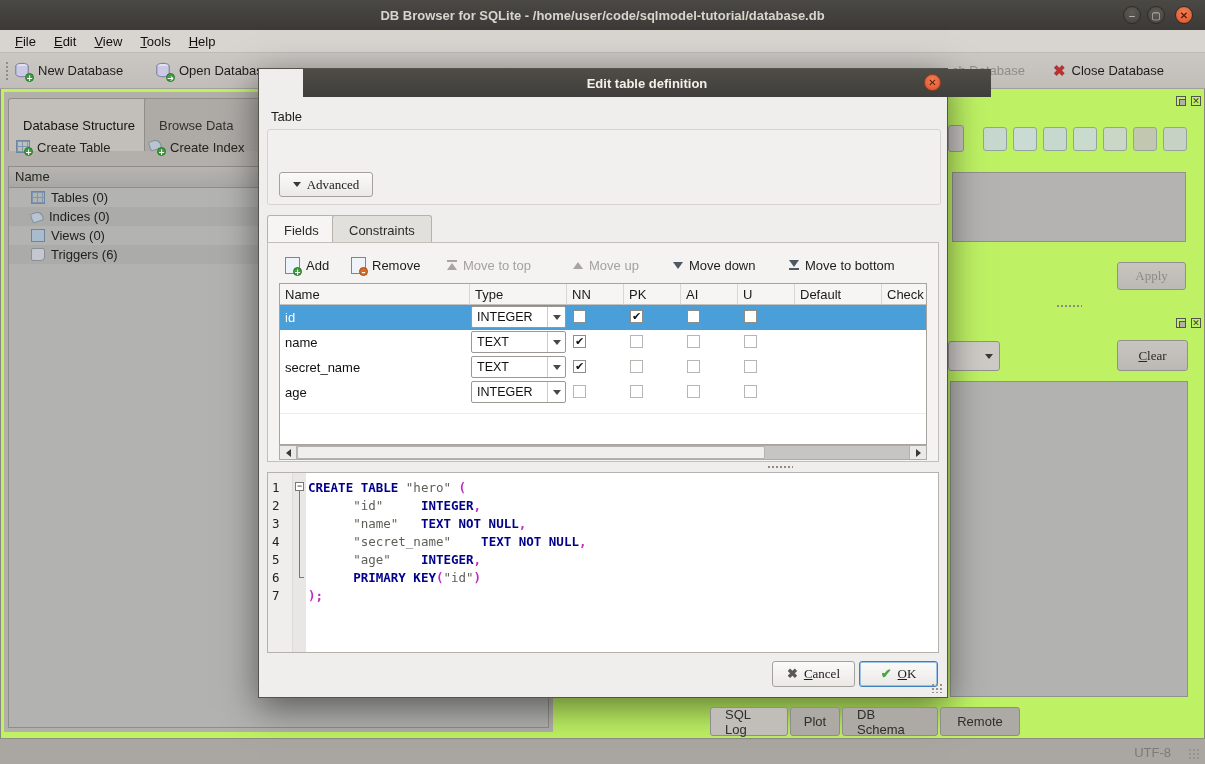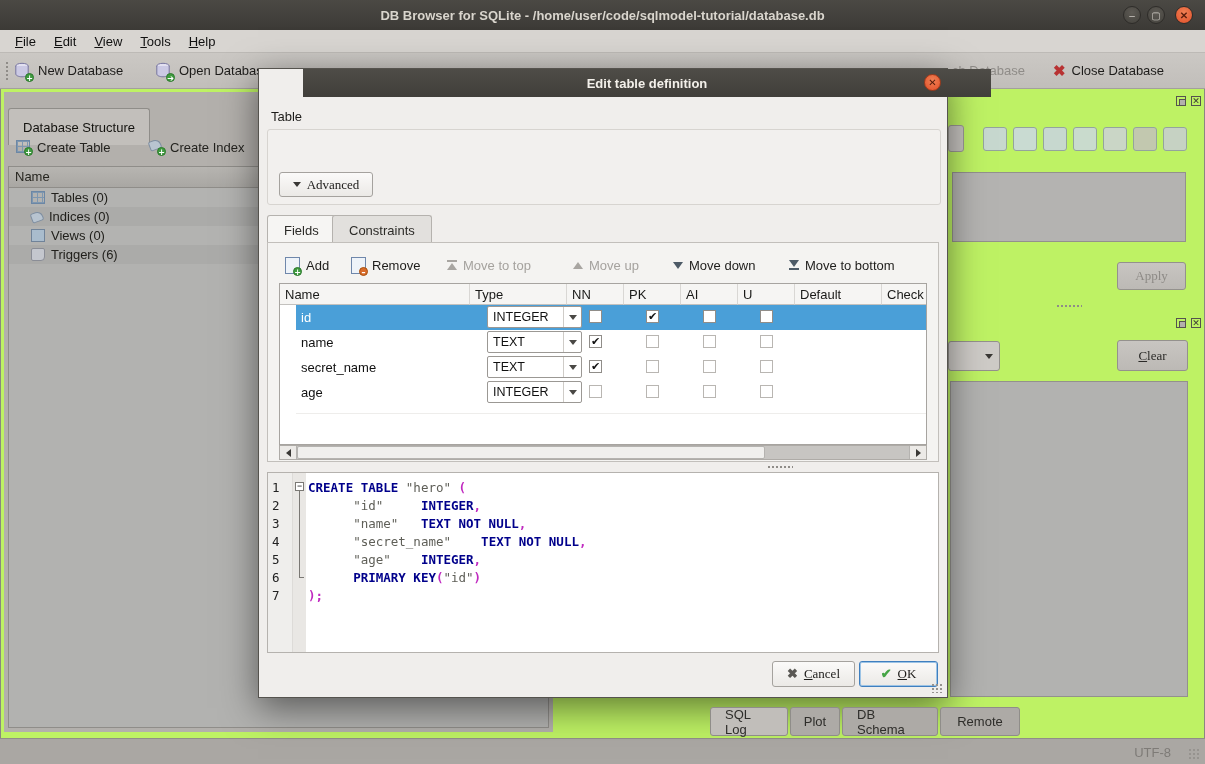--- a/index.html
+++ b/index.html
@@ -31,21 +31,21 @@
   .tbtn{position:absolute;top:4px;height:27px;display:flex;align-items:center;gap:6px;color:#1e1d1b;}
   .tbtn.disabled{color:#8f8c88;}
   .dbicon{position:relative;width:18px;height:18px;}
   .badge{position:absolute;right:-2px;bottom:-2px;width:9px;height:9px;border-radius:50%;
     font:bold 8px/9px "DejaVu Sans",sans-serif;text-align:center;color:#fff;}
   .badge.plus{background:#3f9c3f;border:1px solid #2d7a2d;box-sizing:border-box;}
   .xmark{color:#b83232;font-weight:bold;font-size:15px;}
 
   
   .leftpanel{left:4px;top:92px;width:549px;height:640px;background:#b3b0ac;}
-  .ltab{position:absolute;top:16px;height:28px;padding:4px 14px;display:flex;align-items:center;
+  .ltab{position:absolute;top:6px;height:28px;padding:12px 14px;display:flex;align-items:center;
     border:1px solid #8f8d89;border-bottom:none;border-radius:3px 3px 0 0;background:#aeaba7;color:#34322f;text-align:right;}
   .ltab.active{background:#c2bfbb;color:#14130f;}
   .lbtn{position:absolute;top:42px;height:26px;display:flex;align-items:center;gap:6px;color:#24231f;}
   .tree{position:absolute;left:4px;top:74px;width:541px;height:562px;background:#b2b2b0;
     border:1px solid #8f8d89;box-sizing:border-box;}
   .treehdr{height:20px;background:linear-gradient(#b7b5b1,#a9a7a3);border-bottom:1px solid #8f8d89;
     padding-left:6px;line-height:20px;color:#26251f;}
   .treerow{height:19px;display:flex;align-items:center;padding-left:22px;gap:6px;color:#21201c;}
   .treerow:nth-child(odd){background:#b3b3b1;}
   .treerow:nth-child(even){background:#ababa9;}
@@ -95,21 +95,21 @@
   .tri{width:0;height:0;}
   .tri.up{border-left:5px solid transparent;border-right:5px solid transparent;border-bottom:7px solid #4d5a66;}
   .tri.down{border-left:5px solid transparent;border-right:5px solid transparent;border-top:7px solid #4d5a66;}
   .tri.gray.up{border-bottom-color:#a8a5a1;}
   .movebar{width:10px;height:2px;background:#4d5a66;}
   .movebar.gray{background:#a8a5a1;}
 
   .grid{position:absolute;background:#fff;border:1px solid #a7a4a0;box-sizing:border-box;overflow:hidden;}
   .gh{position:absolute;top:0;height:21px;background:#f6f5f3;border-right:1px solid #d9d7d4;
     border-bottom:1px solid #c3c1be;box-sizing:border-box;padding-left:5px;line-height:21px;color:#1a1a18;white-space:nowrap;}
-  .grow{position:absolute;left:16px;width:100%;height:33px;}
+  .grow{position:absolute;left:0;width:100%;height:33px;}
   .grow .cellname{position:absolute;left:0;width:190px;padding-left:5px;line-height:25px;box-sizing:border-box;}
   .combo{position:absolute;top:1px;height:22px;background:#fff;border:1px solid #9b9894;border-radius:2px;
     box-sizing:border-box;font-size:12.5px;line-height:20px;padding-left:5px;color:#111;}
   .combo .arr{position:absolute;right:0;top:0;width:17px;height:100%;border-left:1px solid #cfccc8;
     display:flex;align-items:center;justify-content:center;}
   .combo .arr:after{content:"";width:0;height:0;border-left:4px solid transparent;border-right:4px solid transparent;border-top:5px solid #4a4845;}
   .cb{position:absolute;top:5px;width:13px;height:13px;background:#fff;border:1px solid #908d89;box-sizing:border-box;
     font:bold 11px/11px "DejaVu Sans",sans-serif;text-align:center;color:#111;}
   .hscroll{position:absolute;height:15px;background:#c7c5c2;border:1px solid #aeaba7;box-sizing:border-box;}
   .harrow{position:absolute;top:0;width:16px;height:13px;background:#eceae7;display:flex;align-items:center;justify-content:center;}
@@ -180,20 +180,23 @@
     </div>
     <div class="tbtn" style="left:1053px;">
       <span class="xmark">✖</span>
       <span>Close Database</span>
     </div>
   </div>
 
   <div class="abs leftpanel">
     <div class="ltab active" style="left:4px;">
       <span>Database Structure</span>
+    </div>
+    <div class="ltab" style="left:140px;width:120px;">
+      <span>Browse Data</span>
     </div>
     <div class="lbtn" style="left:12px;">
       <span class="dbicon" style="width:15px;height:14px;">
         <span class="ticon ti-table" style="display:block;width:14px;height:13px;"></span>
         <span class="badge plus">+</span>
       </span>
       <span>Create Table</span>
     </div>
     <div class="lbtn" style="left:145px;">
       <span class="dbicon" style="width:15px;height:14px;">

